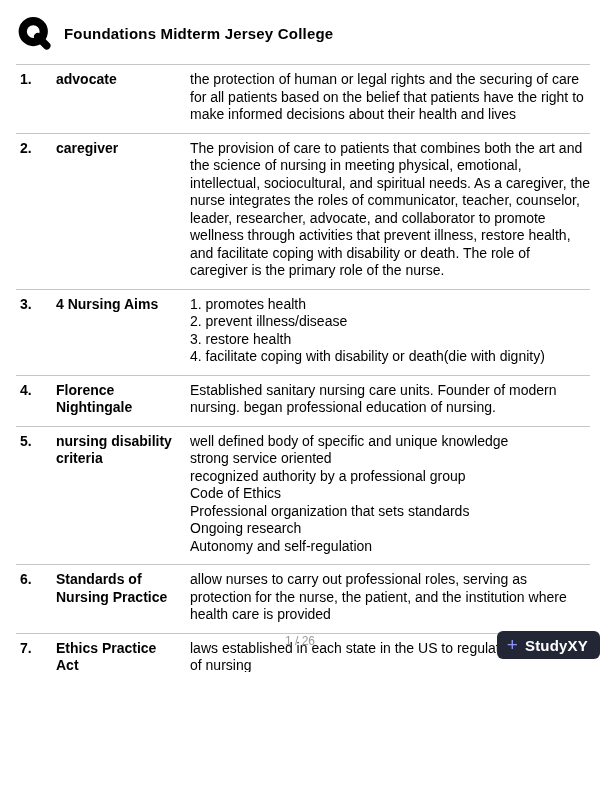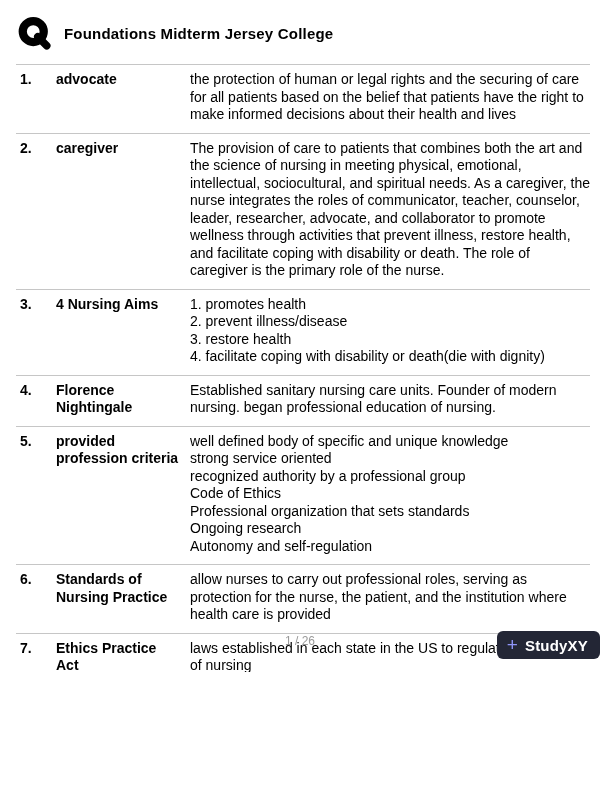--- a/index.html
+++ b/index.html
@@ -87,21 +87,21 @@
     </div>
 
     <div class="row">
       <div class="num">4.</div>
       <div class="term">Florence Nightingale</div>
       <div class="def">Established sanitary nursing care units. Founder of modern nursing. began professional education of nursing.</div>
     </div>
 
     <div class="row">
       <div class="num">5.</div>
-      <div class="term">provided profession criteria</div>
+      <div class="term">nursing disability criteria</div>
       <div class="def">well defined body of specific and unique knowledge
 strong service oriented
 recognized authority by a professional group
 Code of Ethics
 Professional organization that sets standards
 Ongoing research
 Autonomy and self-regulation</div>
     </div>
 
     <div class="row">

